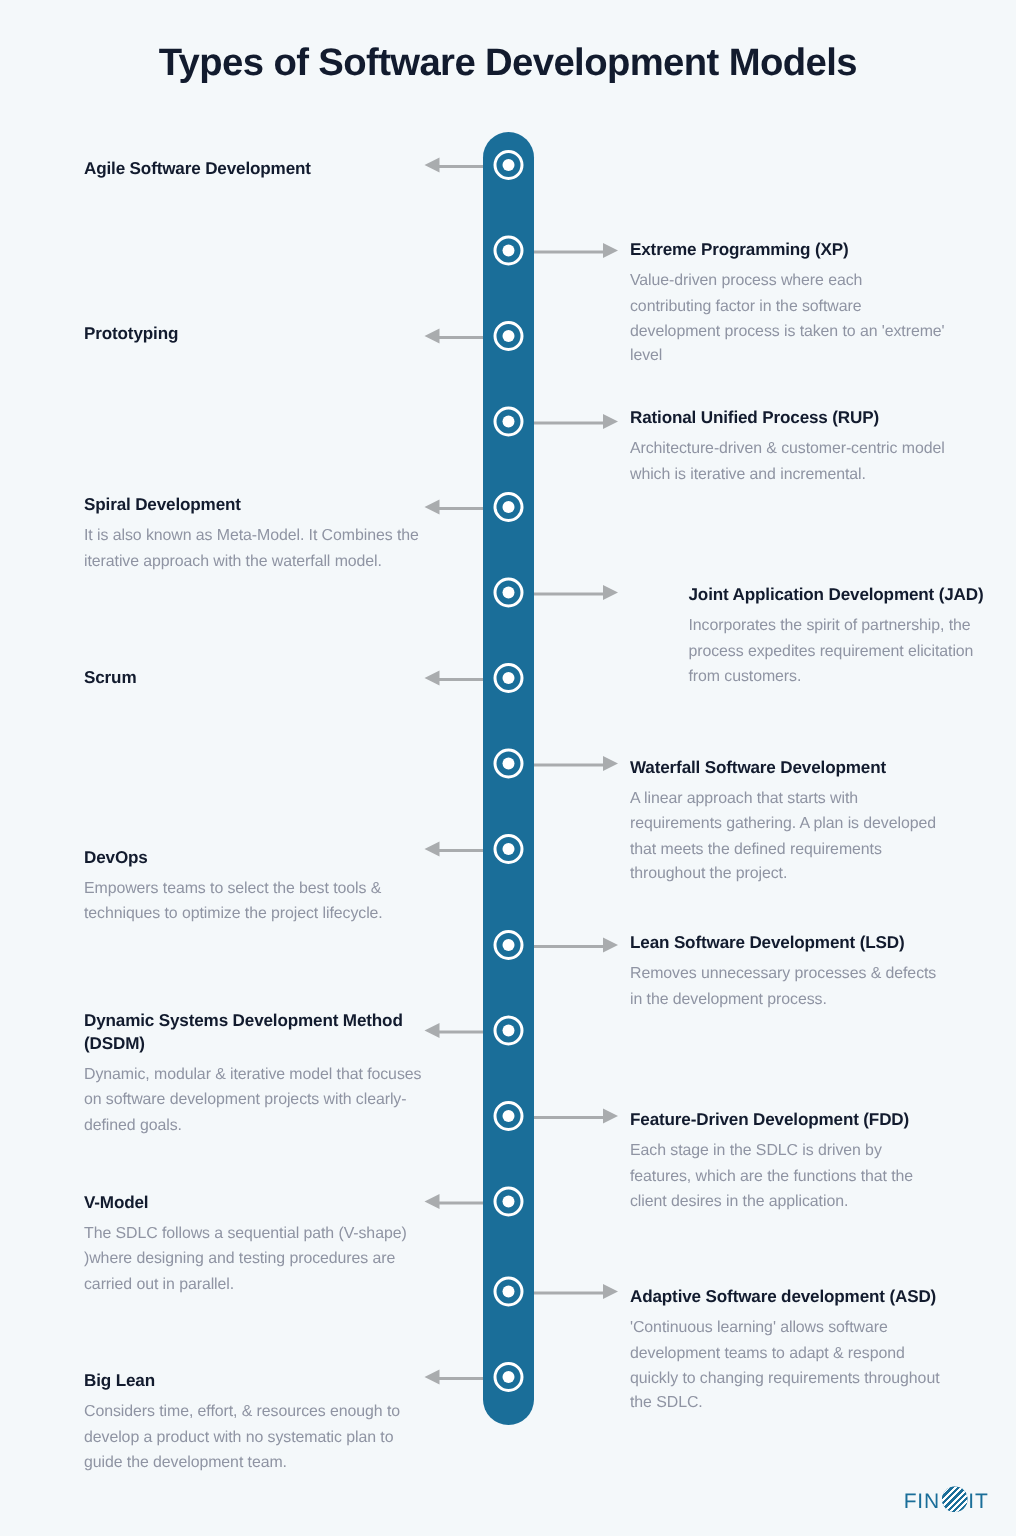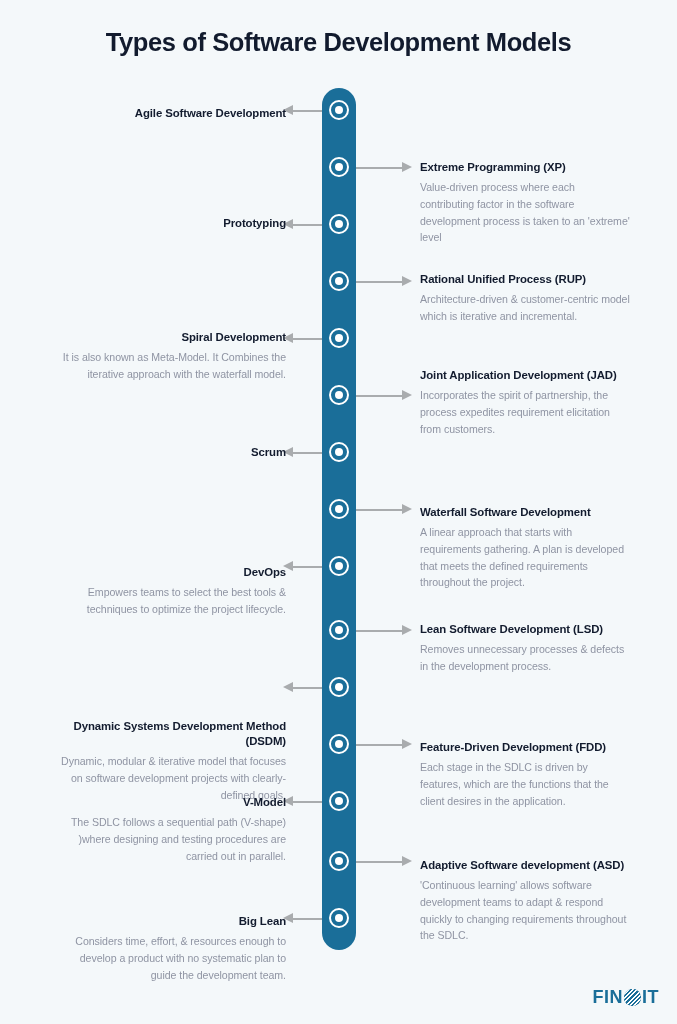--- a/index.html
+++ b/index.html
@@ -91,21 +91,21 @@
   }
   .connector.to-right .shaft { left: 0; width: calc(100% - 8px); }
 
   
   .entry {
     position: absolute;
   }
   .entry.left {
     left: 56px;
     width: 230px;
-    text-align: right;
+    text-align: left;
   }
   .entry.right {
     left: 420px;
     width: 210px;
     text-align: left;
   }
   .entry h3 {
     font-size: 11.4px;
     font-weight: bold;
     color: #121b2e;
@@ -124,22 +124,22 @@
   
   .logo {
     position: absolute;
     right: 18px;
     bottom: 16px;
     display: flex;
     align-items: center;
     gap: 0px;
   }
   .logo-text {
-    font-size: 18px;
-    font-weight: bold;
+    font-size: 14px;
+    font-weight: normal;
     color: #1a6e99;
     letter-spacing: 0.5px;
     display: flex;
     align-items: center;
   }
   .logo-ball {
     display: inline-block;
     width: 17px;
     height: 17px;
     border-radius: 50%;
@@ -257,21 +257,21 @@
       <h3>Spiral Development</h3>
       <p>It is also known as Meta-Model. It Combines the iterative approach with the waterfall model.</p>
     </div>
     <div class="entry left" style="top: 445px;">
       <h3>Scrum</h3>
     </div>
     <div class="entry left" style="top: 565px;">
       <h3>DevOps</h3>
       <p>Empowers teams to select the best tools &amp; techniques to optimize the project lifecycle.</p>
     </div>
-    <div class="entry left" style="top: 674px; margin-top: 45px;">
+    <div class="entry left" style="top: 674px;">
       <h3>Dynamic Systems Development Method (DSDM)</h3>
       <p>Dynamic, modular &amp; iterative model that focuses on software development projects with clearly-defined goals.</p>
     </div>
     <div class="entry left" style="top: 795px;">
       <h3>V-Model</h3>
       <p>The SDLC follows a sequential path (V-shape) )where designing and testing procedures are carried out in parallel.</p>
     </div>
     <div class="entry left" style="top: 914px;">
       <h3>Big Lean</h3>
       <p>Considers time, effort, &amp; resources enough to develop a product with no systematic plan to guide the development team.</p>
@@ -279,21 +279,21 @@
   </div>
 <div id="right-layer">
     <div class="entry right" style="top: 160px;">
       <h3>Extreme Programming (XP)</h3>
       <p>Value-driven process where each contributing factor in the software development process is taken to an 'extreme' level</p>
     </div>
     <div class="entry right" style="top: 272px;">
       <h3>Rational Unified Process (RUP)</h3>
       <p>Architecture-driven &amp; customer-centric model which is iterative and incremental.</p>
     </div>
-    <div class="entry right" style="top: 368px;">
+    <div class="entry right" style="top: 390px; margin-left: 39px;">
       <h3>Joint Application Development (JAD)</h3>
       <p>Incorporates the spirit of partnership, the process expedites requirement elicitation from customers.</p>
     </div>
     <div class="entry right" style="top: 505px;">
       <h3>Waterfall Software Development</h3>
       <p>A linear approach that starts with requirements gathering. A plan is developed that meets the defined requirements throughout the project.</p>
     </div>
     <div class="entry right" style="top: 622px;">
       <h3>Lean Software Development (LSD)</h3>
       <p>Removes unnecessary processes &amp; defects in the development process.</p>

